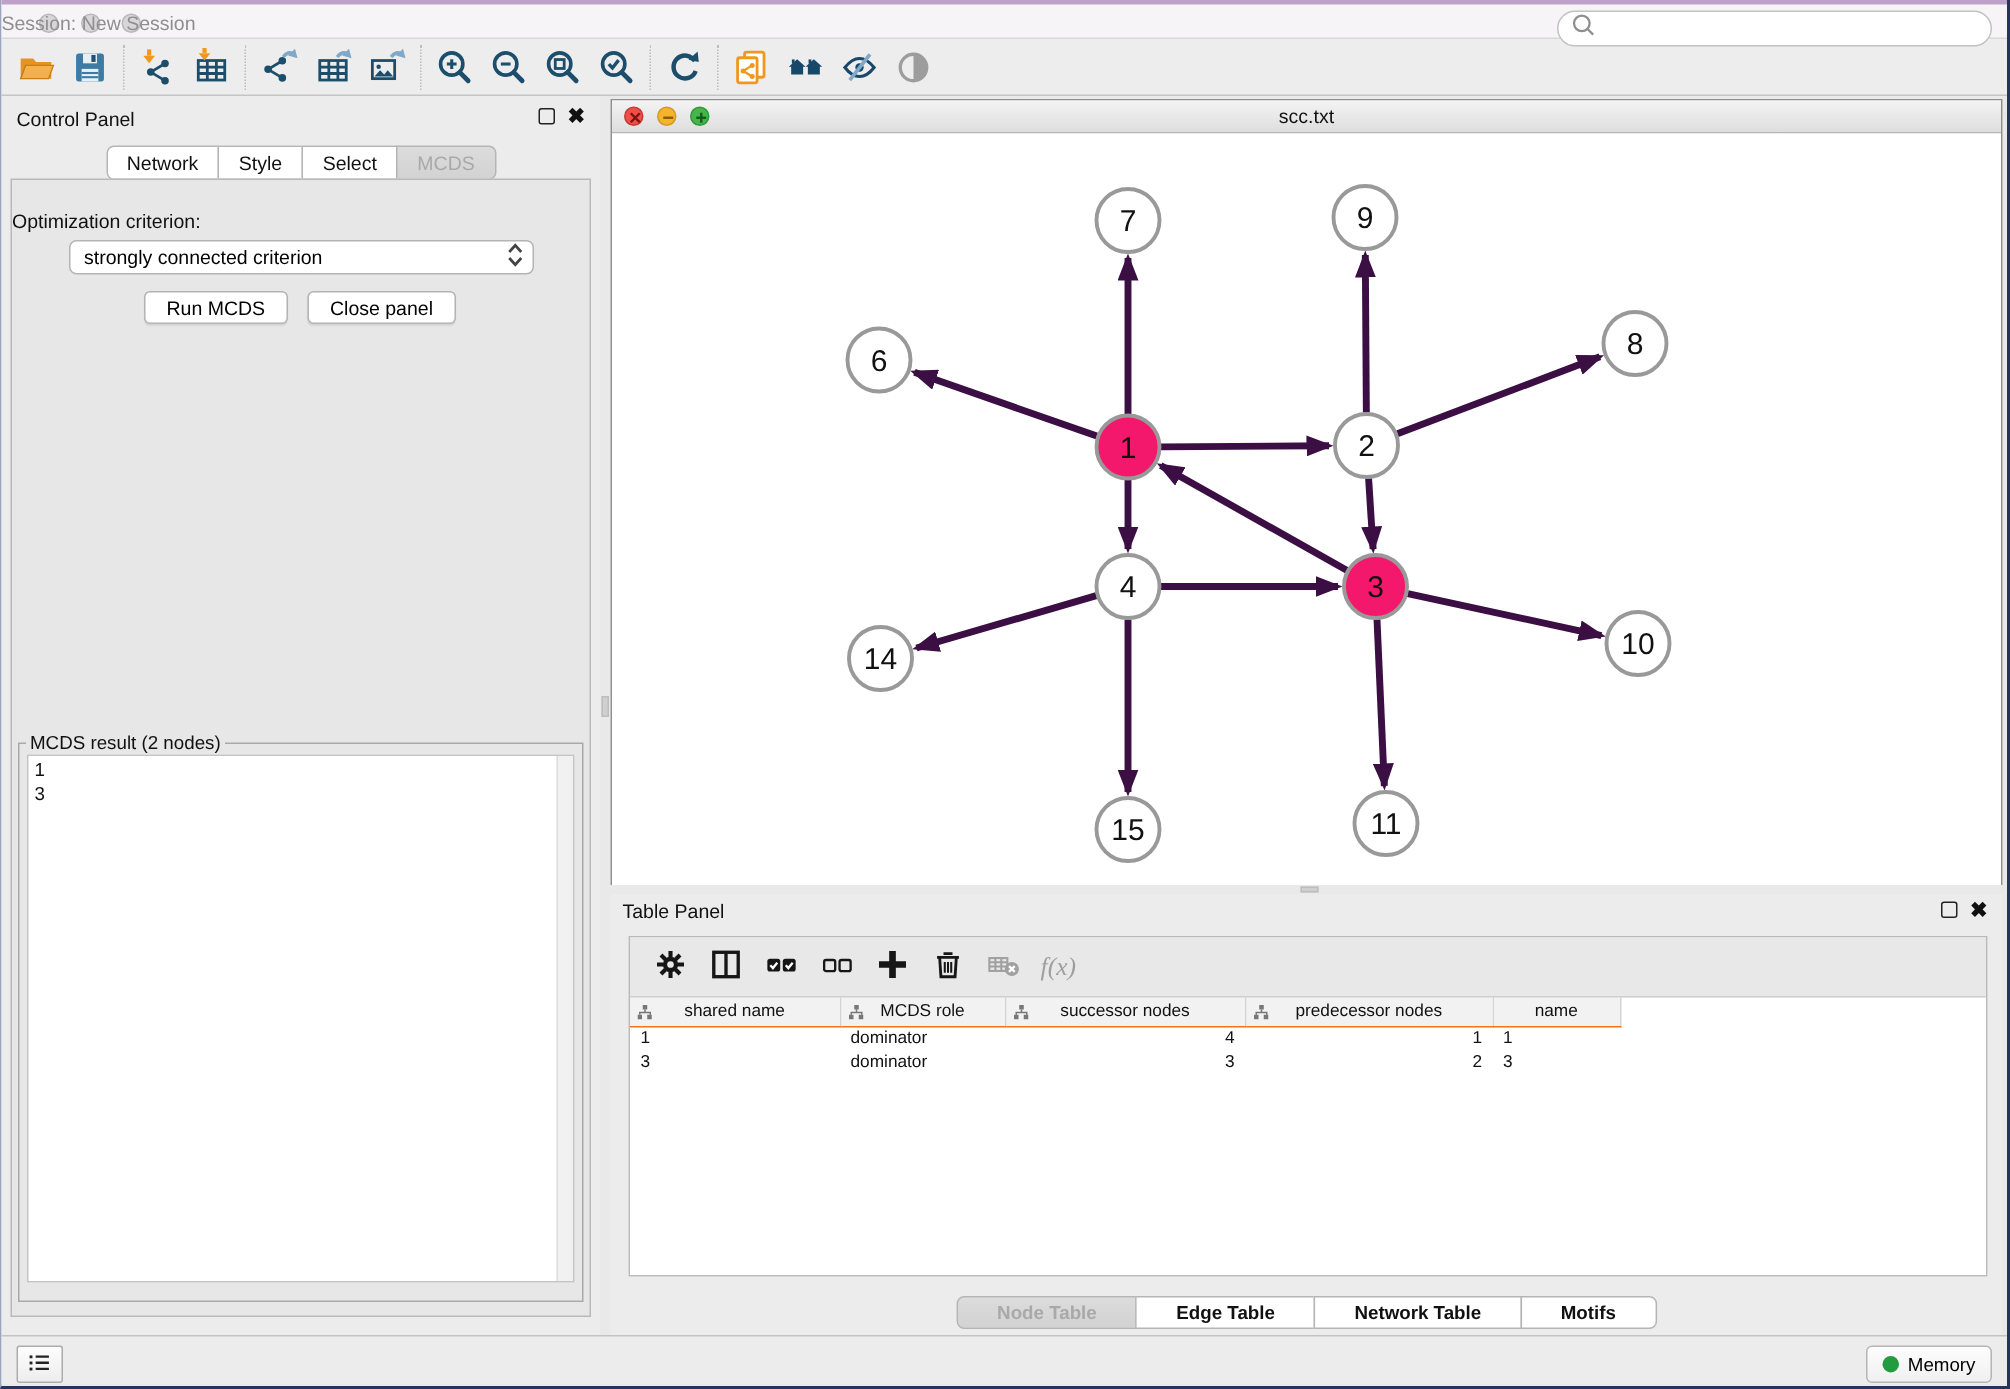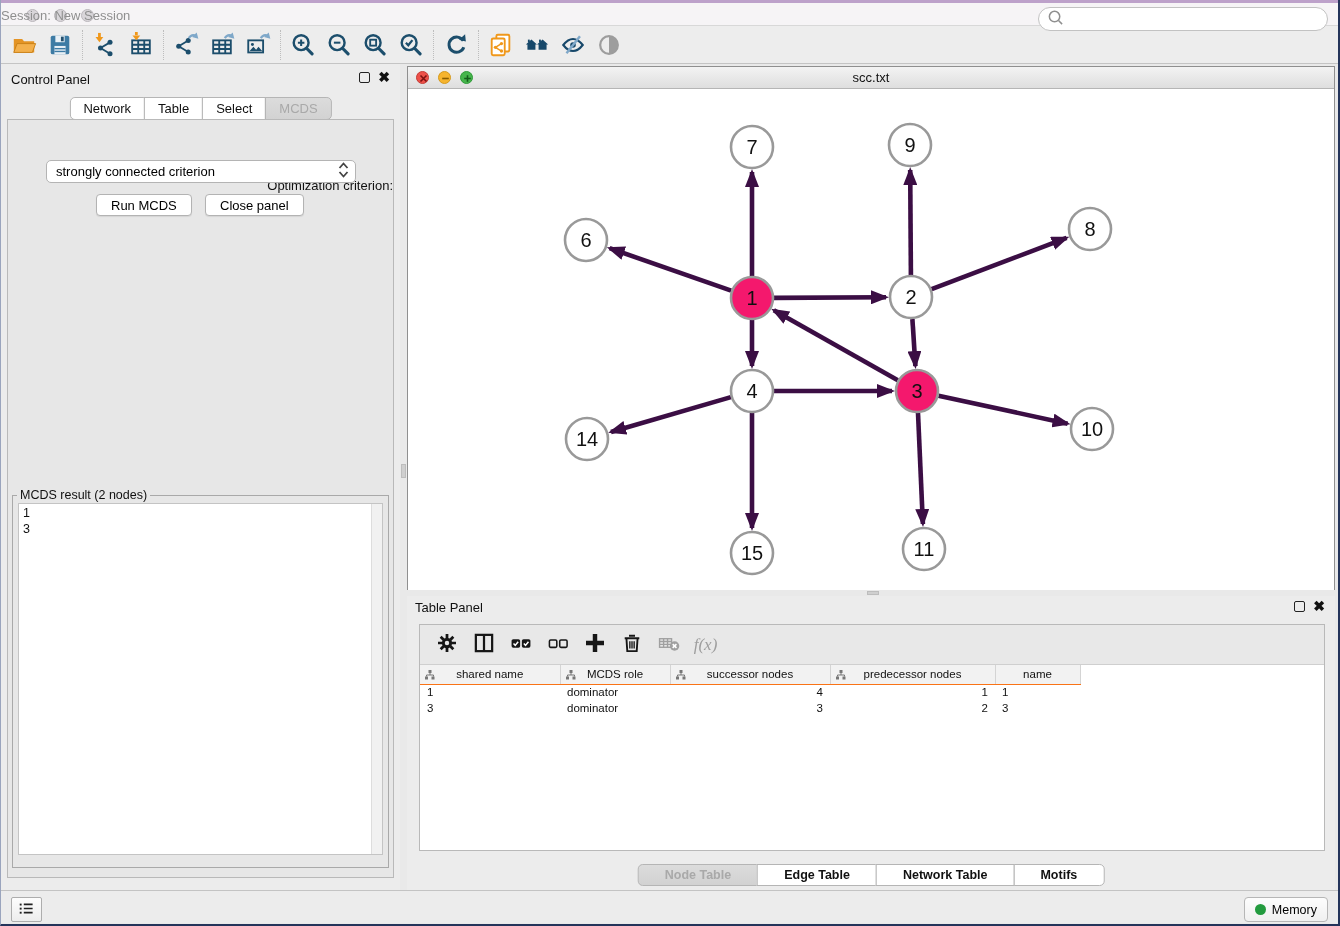--- a/index.html
+++ b/index.html
@@ -39,21 +39,21 @@
   .seg-tabs { position:absolute; display:flex;align-items:center; }
   .control-panel .seg-tabs { top:33px; left:50%; transform:translateX(-50%); }
   .seg-tab { font-size:13px; padding:3px 13px; background:#fff; border:1px solid #b5b5b5; margin-left:-1px;
              color:#111; cursor:pointer; white-space:nowrap; }
   .seg-tab:first-child { border-radius:5px 0 0 5px; margin-left:0; }
   .seg-tab:last-child { border-radius:0 5px 5px 0; }
   .seg-tab.selected { background:linear-gradient(#dcdcdc,#d2d2d2); color:#a9a9a9; }
 
   .cp-content { position:absolute; left:6px; top:55px; width:387px; height:759px;
                 background:#e7e7e7; border:1px solid #b9b9b9; }
-  .opt-label { position:absolute; top:20px; width:100%; text-align:right; font-size:13px; color:#111;margin-top:38px; }
+  .opt-label { position:absolute; top:20px; width:100%; text-align:left; font-size:13px; color:#111; }
   .dropdown { position:absolute; left:38px; top:40px; width:310px; height:23px; background:#fff;
               border:1px solid #b4b4b4; border-radius:5px; display:flex; align-items:center;
               padding:0 6px 0 9px; font-size:13px; cursor:pointer; }
   .dropdown .dd-label { flex:1; }
   .btn { position:absolute; top:74px; height:22px; background:#fff; border:1px solid #b3b3b3;
          border-radius:4px; font-size:13px; padding:0 14px; cursor:pointer; box-shadow:0 1px 1px rgba(0,0,0,.08); }
   .btn.run { left:88px; }
   .btn.closep { left:197px; }
 
   fieldset.result { position:absolute; left:4px; top:368px; width:377px; height:380px;
@@ -323,21 +323,21 @@
   </div>
 
   <div class="control-panel">
     <div class="panel-head">Control Panel</div>
     <div class="panel-icons">
       <button class="float-btn"></button>
       <button class="close-btn">✖</button>
     </div>
     <div class="seg-tabs" id="cp-tabs">
         <span class="seg-tab">Network</span>
-        <span class="seg-tab">Table</span>
+        <span class="seg-tab">Style</span>
         <span class="seg-tab">Select</span>
         <span class="seg-tab selected">MCDS</span>
       </div>
     <div class="cp-content">
       <div class="opt-label">Optimization criterion:</div>
       <div class="dropdown">
         <span class="dd-label">strongly connected criterion</span>
         <span>
           <svg width="11" height="16" viewBox="0 0 11 16">
               <path d="M1.5 6L5.5 1.5 9.5 6" fill="none" stroke="#444" stroke-width="1.8"></path>

